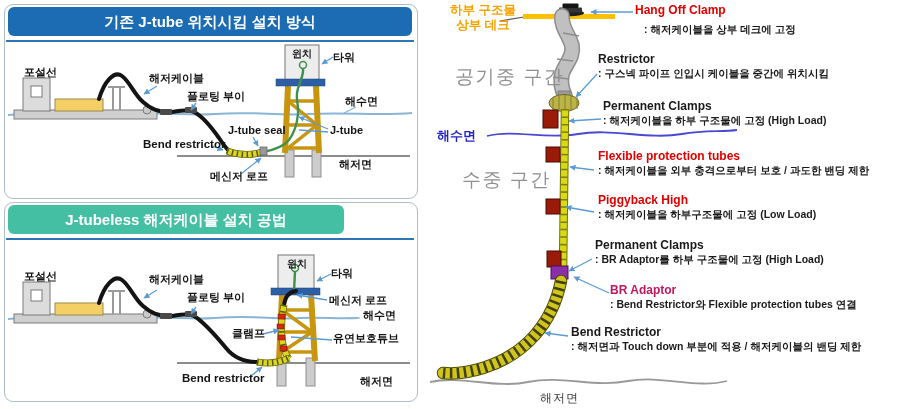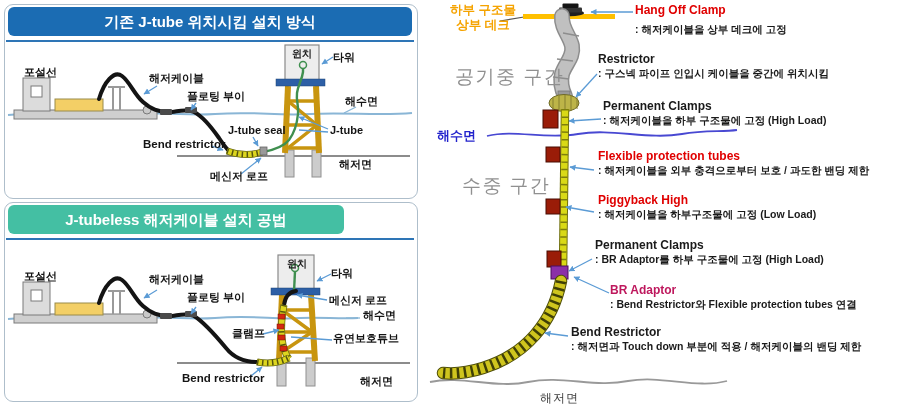--- a/index.html
+++ b/index.html
@@ -220,26 +220,26 @@
   <div class="lbl" style="left:333px;top:332px;">유연보호튜브</div>
   <div class="lbl lbl-br" style="left:182px;top:372px;">Bend restrictor</div>
   <div class="lbl" style="left:360px;top:375px;">해저면</div>
 
   <div class="deck-lbl">
     <div>하부 구조물</div>
     <div>상부 데크</div>
   </div>
   <div class="zone" style="left:455px;top:64px;">공기중 구간</div>
   <div class="sea-lbl" style="left:437px;top:127px;">해수면</div>
-  <div class="zone" style="left:462px;top:173px;font-family:Liberation Serif, serif;">수중 구간</div>
+  <div class="zone" style="left:462px;top:167px;">수중 구간</div>
   <div class="seabed-lbl" style="left:540px;top:390px;">해저면</div>
 
   <div class="anno" style="left:635px;top:3px;">
     <div class="t" style="color: rgb(224, 0, 0);">Hang Off Clamp</div>
-    <div class="d" style="margin-top:6px;">: 해저케이블을 상부 데크에 고정</div>
+    <div class="d" style="margin-top:6px;margin-left:9px;">: 해저케이블을 상부 데크에 고정</div>
   </div>
   <div class="anno" style="left:598px;top:52px;">
     <div class="t" style="color: rgb(26, 26, 26);">Restrictor</div>
     <div class="d">: 구스넥 파이프 인입시 케이블을 중간에 위치시킴</div>
   </div>
   <div class="anno" style="left:603px;top:99px;">
     <div class="t" style="color: rgb(26, 26, 26);">Permanent  Clamps</div>
     <div class="d">: 해저케이블을 하부 구조물에 고정 (High Load)</div>
   </div>
   <div class="anno" style="left:598px;top:149px;">

